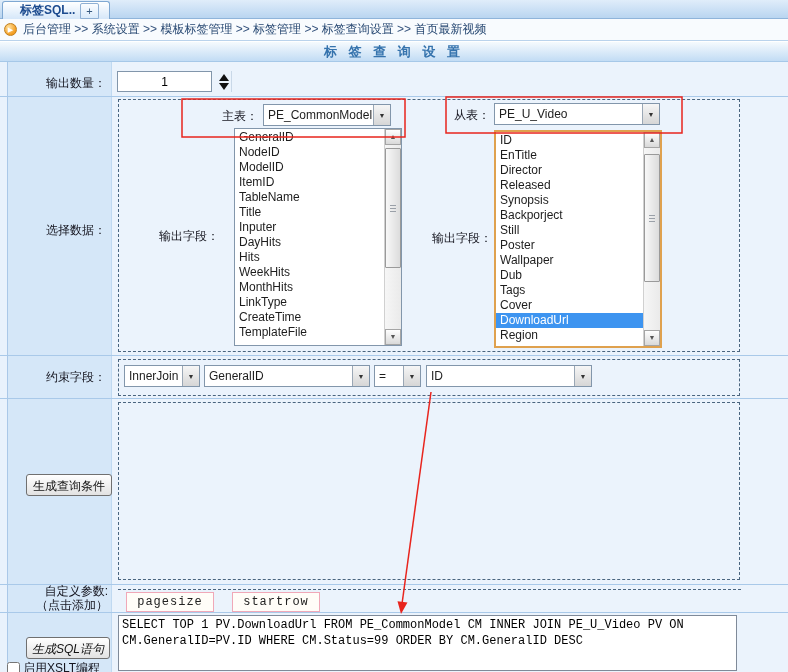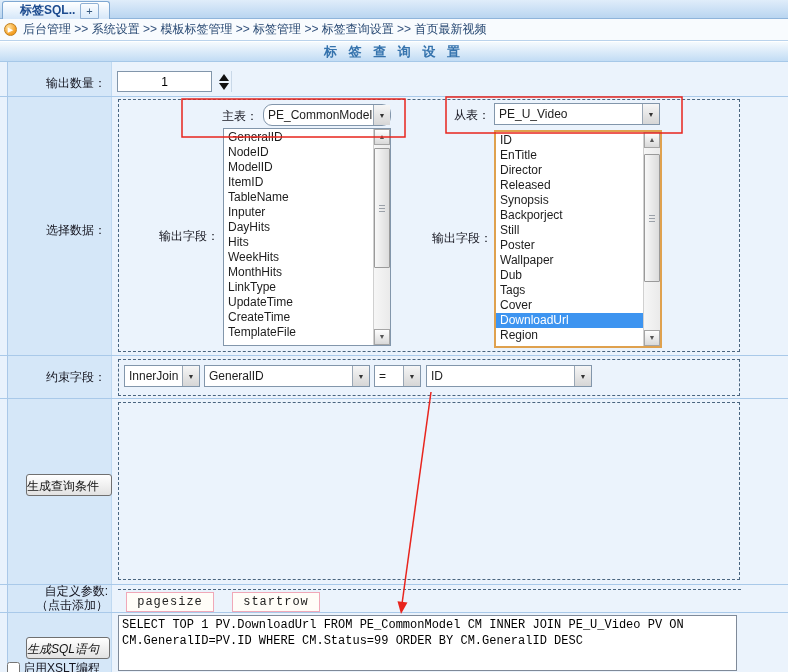--- a/index.html
+++ b/index.html
@@ -62,21 +62,21 @@
   .sb { position:absolute; top:0; right:0; bottom:0; width:17px; background:linear-gradient(90deg,#f6f6f6,#eaeaea); border-left:1px solid #d0d0d0; }
   .sb-btn { position:absolute; left:0; right:0; height:16px; background:linear-gradient(#fefefe,#d9d9d9);
     border:1px solid #a5a5a5; color:#555; font-size:7px; text-align:center; line-height:14px; }
   .sb-btn.up { top:0; } .sb-btn.down { bottom:0; }
   .sb-thumb { position:absolute; left:0; right:0; background:linear-gradient(90deg,#f8f8f8,#dcdcdc);
     border:1px solid #9a9a9a; border-radius:1px; }
   .sb-grip { position:absolute; left:4px; right:4px; top:50%; height:7px; margin-top:-3px;
     background:repeating-linear-gradient(#9aa0a8 0 1px, transparent 1px 3px); }
 
   .btn { position:absolute; background:linear-gradient(#ffffff,#e2e2e2); border:1px solid #707070;
-    border-radius:3px; font-size:12px; font-family:inherit; text-align:left; padding-top:3px; color:#111; }
+    border-radius:3px; font-size:12px; font-family:inherit; text-align:center; padding-top:3px; color:#111; }
   .param-btn { position:absolute; width:88px; height:20px; background:#fffdf8; border:1px solid #f0a8b8;
     font-family:"Liberation Mono","DejaVu Sans Mono",monospace; font-size:12px; letter-spacing:1px;
     text-align:center; line-height:18px; color:#222; }
   .param-wrap { position:absolute; left:118px; top:592px; width:624px; height:22px; }
   .param-wrap .param-btn { position:static; display:inline-block; margin-right:18px; }
 
   .sql-area { position:absolute; left:118px; top:615px; width:619px; height:56px; border:1px solid #7f8a99;
     background:#fff; font-family:"Liberation Mono","DejaVu Sans Mono",monospace; font-size:12px;
     line-height:16px; padding:1px 3px; resize:none; overflow:hidden; color:#000; }
 
@@ -121,47 +121,47 @@
   <input class="num-input" type="text" value="1" style="">
   <div class="spinner">
     <div class="tri-up"></div>
     <div class="tri-down"></div>
   </div>
 
   <div class="flabel" style="left:10px; top:222px; width:96px;">选择数据：</div>
   <div class="dashed-box" style="left:118px; top:99px; width:622px; height:253px;"></div>
 
   <div class="flabel" style="left:190px; top:108px; width:68px;">主表：</div>
-  <div class="dd" style="left:263px; top:104px; width:128px;border-radius:9px;">
+  <div class="dd" style="left:263px; top:104px; width:128px;">
     <span class="dd-text">PE_CommonModel</span>
     <span class="dd-btn">▼</span>
   </div>
 
   <div class="flabel" style="left:420px; top:107px; width:70px;">从表：</div>
   <div class="dd" style="left:494px; top:103px; width:166px;">
     <span class="dd-text">PE_U_Video</span>
     <span class="dd-btn">▼</span>
   </div>
 
   <div class="flabel" style="left:129px; top:228px; width:90px;">输出字段：</div>
-  <div class="listbox" style="left:223px; top:128px;">
+  <div class="listbox" style="left:234px; top:128px;">
     <div class="lb-items">
 
     <div class="lb-item">GeneralID</div>
         <div class="lb-item">NodeID</div>
         <div class="lb-item">ModelID</div>
         <div class="lb-item">ItemID</div>
         <div class="lb-item">TableName</div>
+        <div class="lb-item">Title</div>
         <div class="lb-item">Inputer</div>
         <div class="lb-item">DayHits</div>
         <div class="lb-item">Hits</div>
         <div class="lb-item">WeekHits</div>
         <div class="lb-item">MonthHits</div>
         <div class="lb-item">LinkType</div>
-        <div class="lb-item">UpdateTime</div>
         <div class="lb-item">CreateTime</div>
         <div class="lb-item">TemplateFile</div>
       </div>
     <div class="sb">
       <div class="sb-btn up">▲</div>
       <div class="sb-thumb" style="top:19px; height:120px;">
           <div class="sb-grip"></div>
         </div>
       <div class="sb-btn down">▼</div>
     </div>

